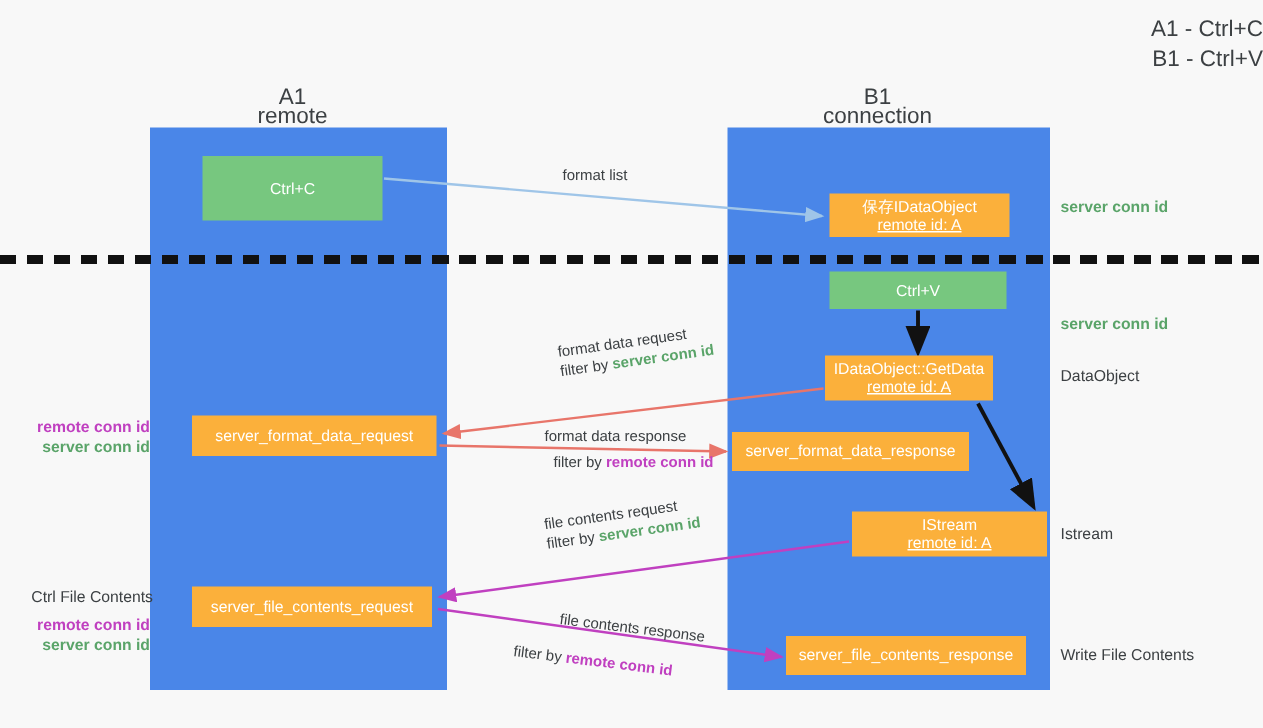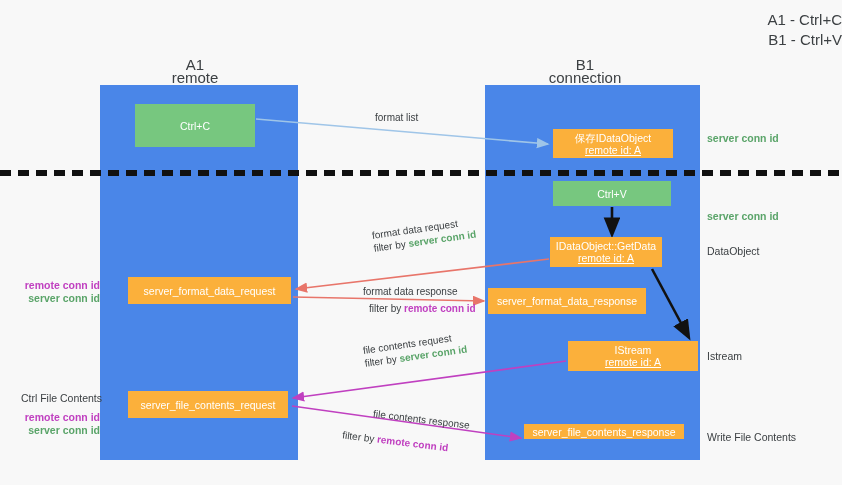--- a/index.html
+++ b/index.html
@@ -45,21 +45,21 @@
   .box .l2{font-size:10.5px;text-decoration:underline;}
 
   #box-ctrl-c{left:135px;top:104px;width:120px;height:43px;}
   #box-save-dataobject{left:553px;top:129px;width:120px;height:29px;}
   #box-ctrl-v{left:553px;top:181px;width:118px;height:25px;}
   #box-getdata{left:550px;top:237px;width:112px;height:30px;}
   #box-format-req{left:128px;top:277px;width:163px;height:27px;}
   #box-format-resp{left:488px;top:288px;width:158px;height:26px;}
   #box-istream{left:568px;top:341px;width:130px;height:30px;}
   #box-file-req{left:128px;top:391px;width:160px;height:27px;}
-  #box-file-resp{left:524px;top:424px;width:160px;height:15px;}
+  #box-file-resp{left:524px;top:424px;width:160px;height:26px;}
 
   
   .side{font-size:10.5px;line-height:13px;}
   .green-t{color:#5aa469;font-weight:bold;}
   .purple-t{color:#c040c0;font-weight:bold;}
   .plain-t{color:#3c4043;}
 
   #side-server-1{left:707px;top:132px;}
   #side-server-2{left:707px;top:210px;}
   #side-dataobject{left:707px;top:245px;}

